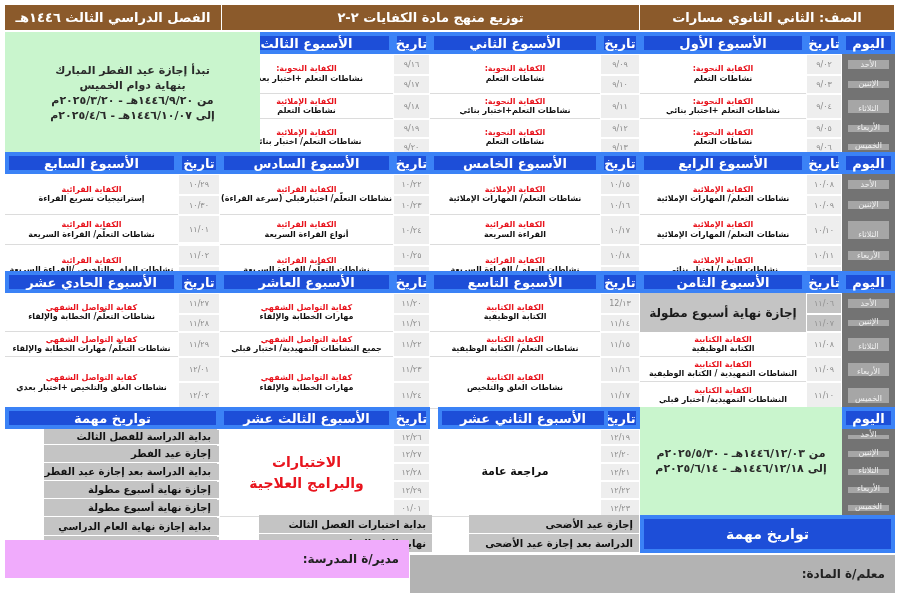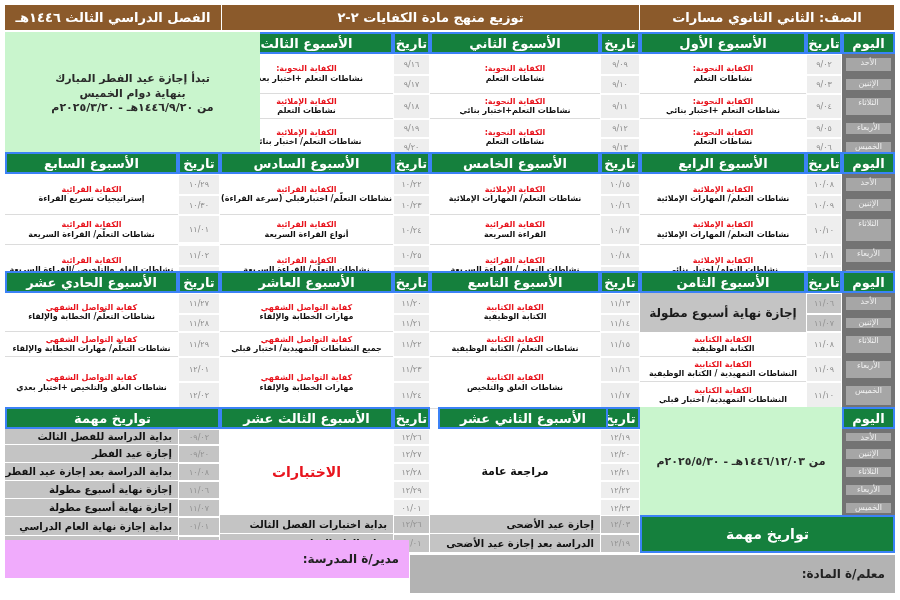--- a/index.html
+++ b/index.html
@@ -1,29 +1,29 @@
 <!DOCTYPE html>
 <html><head>
 <meta charset="utf-8">
 <style>
   * { box-sizing: border-box; margin: 0; padding: 0; }
   html, body { width: 900px; height: 600px; background: #ffffff; overflow: hidden; }
   body { font-family: "DejaVu Sans", "Liberation Sans", sans-serif; direction: rtl; position: relative; }
   .abs { position: absolute; }
   .brown { background: #8b5a2b; color: #ffffff; font-weight: bold; font-size: 13px; display: flex; align-items: center; justify-content: center; border-right: 1px solid #ffffff; }
-  .purple { background: #15803d; color: #ffffff; font-weight: bold; font-size: 13px; display: flex; align-items: center; justify-content: center; border: 2px solid #3b82f6; }
-  .day { background: #a6a6a6; color: #f2f2f2; font-size: 8px; display: flex; align-items: flex-start; justify-content: center; border: 4px solid #737373; }
+  .purple { background: #1d4ed8; color: #ffffff; font-weight: bold; font-size: 13px; display: flex; align-items: center; justify-content: center; border: 4px solid #3b82f6; }
+  .day { background: #a6a6a6; color: #f2f2f2; font-size: 8px; display: flex; align-items: flex-end; justify-content: center; border: 6px solid #737373; }
   .date { background: #eeeeee; color: #8a8a8a; font-size: 8px; display: flex; align-items: center; justify-content: center; border: 1px solid #ffffff; direction: ltr; }
   .date.gray { background: #c4c4c4; color: #909090; }
   .cell { background: #ffffff; display: flex; flex-direction: column; align-items: center; justify-content: center; border-bottom: 1px solid #dcdcdc; text-align: center; line-height: 1.15; }
   .cell .red { color: #e8141d; font-size: 8px; font-weight: bold; }
   .cell .blk { color: #111111; font-size: 8px; font-weight: bold; }
   .green { background: #c9f5cd; display: flex; flex-direction: column; align-items: center; justify-content: center; text-align: center; font-weight: bold; color: #2a2a2a; font-size: 11px; line-height: 1.35; }
   .graybox { background: #c4c4c4; color: #1a1a1a; font-weight: bold; font-size: 12px; display: flex; align-items: center; justify-content: center; }
-  .imp-row { background: #c4c4c4; color: #111; font-size: 10px; font-weight: bold; display: flex; align-items: center; justify-content: flex-start; padding-right: 6px; border-bottom: 1px solid #ffffff; }
+  .imp-row { background: #c4c4c4; color: #111; font-size: 10px; font-weight: bold; display: flex; align-items: center; justify-content: flex-start; padding-right: 6px; border-bottom: 1px solid #ffffff; margin-left: 39px; }
   .exam { color: #e8141d; font-weight: bold; font-size: 14px; line-height: 1.45; text-align: center; }
   .footer { background: #b3b3b3; color: #222; font-weight: bold; font-size: 12px; display: flex; align-items: center; justify-content: flex-start; padding-right: 10px; }
 </style>
 </head>
 <body>
 
 <div class="abs brown" style="left:640px;top:5px;width:255px;height:25px;">
     <span>الصف: الثاني الثانوي مسارات</span>
   </div>
 <div class="abs brown" style="left:222px;top:5px;width:418px;height:25px;">
@@ -148,20 +148,21 @@
       <span class="blk">نشاطات التعلم</span>
     </div>
     <div class="abs cell" style="left: 220px; top: 119px; width: 173px; height: 37px;">
       <span class="red">الكفاية الإملائية</span>
       <span class="blk">نشاطات التعلم/ اختبار بنائي</span>
     </div>
     <div class="abs green" style="left: 5px; top: 32px; width: 255px; height: 124px;">
       <span>تبدأ إجازة عيد الفطر المبارك</span>
       <span>بنهاية دوام الخميس</span>
       <span>من ١٤٤٦/٩/٢٠هـ - ٢٠٢٥/٣/٢٠م</span>
+      <span>إلى ١٤٤٦/١٠/٠٧هـ - ٢٠٢٥/٤/٦م</span>
     </div>
     <div class="abs purple" style="left: 842px; top: 152px; width: 53px; height: 22px;">
       <span>اليوم</span>
     </div>
     <div class="abs day" style="left: 842px; top: 174px; width: 53px; height: 21px;">
       <span>الأحد</span>
     </div>
     <div class="abs day" style="left: 842px; top: 195px; width: 53px; height: 20px;">
       <span>الإثنين</span>
     </div>
@@ -360,21 +361,21 @@
       <span class="red">الكفاية الكتابية</span>
       <span class="blk">النشاطات التمهيدية/ اختبار قبلي</span>
     </div>
     <div class="abs purple" style="left: 600px; top: 271px; width: 40px; height: 22px;">
       <span>تاريخ</span>
     </div>
     <div class="abs purple" style="left: 430px; top: 271px; width: 170px; height: 22px;">
       <span>الأسبوع التاسع</span>
     </div>
     <div class="abs date" style="left: 600px; top: 293px; width: 40px; height: 21px;">
-      <span>١١/١٣</span>
+      <span>12/١٣</span>
     </div>
     <div class="abs date" style="left: 600px; top: 314px; width: 40px; height: 18px;">
       <span>١١/١٤</span>
     </div>
     <div class="abs date" style="left: 600px; top: 332px; width: 40px; height: 25px;">
       <span>١١/١٥</span>
     </div>
     <div class="abs date" style="left: 600px; top: 357px; width: 40px; height: 25px;">
       <span>١١/١٦</span>
     </div>
@@ -472,20 +473,21 @@
       <span>الثلاثاء</span>
     </div>
     <div class="abs day" style="left: 842px; top: 481px; width: 53px; height: 18px;">
       <span>الأربعاء</span>
     </div>
     <div class="abs day" style="left: 842px; top: 499px; width: 53px; height: 18px;">
       <span>الخميس</span>
     </div>
     <div class="abs green" style="left: 640px; top: 407px; width: 202px; height: 110px;">
       <span>من ١٤٤٦/١٢/٠٣هـ - ٢٠٢٥/٥/٣٠م</span>
+      <span>إلى ١٤٤٦/١٢/١٨هـ - ٢٠٢٥/٦/١٤م</span>
     </div>
     <div class="abs purple" style="left: 600px; top: 407px; width: 40px; height: 22px;">
       <span>تاريخ</span>
     </div>
     <div class="abs purple" style="left: 430px; top: 407px; width: 170px; height: 22px; margin-left: 8px;">
       <span>الأسبوع الثاني عشر</span>
     </div>
     <div class="abs date" style="left: 600px; top: 429px; width: 40px; height: 16px;">
       <span>١٢/١٩</span>
     </div>
@@ -520,20 +522,21 @@
       <span>١٢/٢٨</span>
     </div>
     <div class="abs date" style="left: 393px; top: 481px; width: 37px; height: 18px;">
       <span>١٢/٢٩</span>
     </div>
     <div class="abs date" style="left: 393px; top: 499px; width: 37px; height: 18px;">
       <span>٠١/٠١</span>
     </div>
     <div class="abs cell" style="left: 220px; top: 429px; width: 173px; height: 88px;">
       <span class="exam">الاختبارات</span>
+      <span class="exam">والبرامج العلاجية</span>
     </div>
     <div class="abs purple" style="left: 5px; top: 407px; width: 215px; height: 22px;">
       <span>تواريخ مهمة</span>
     </div>
     <div class="abs date gray" style="left: 178px; top: 429px; width: 42px; height: 16px;">
       <span>٠٩/٠٢</span>
     </div>
     <div class="abs imp-row" style="left: 5px; top: 429px; width: 173px; height: 16px;">
       <span>بداية الدراسة للفصل الثالث</span>
     </div>

